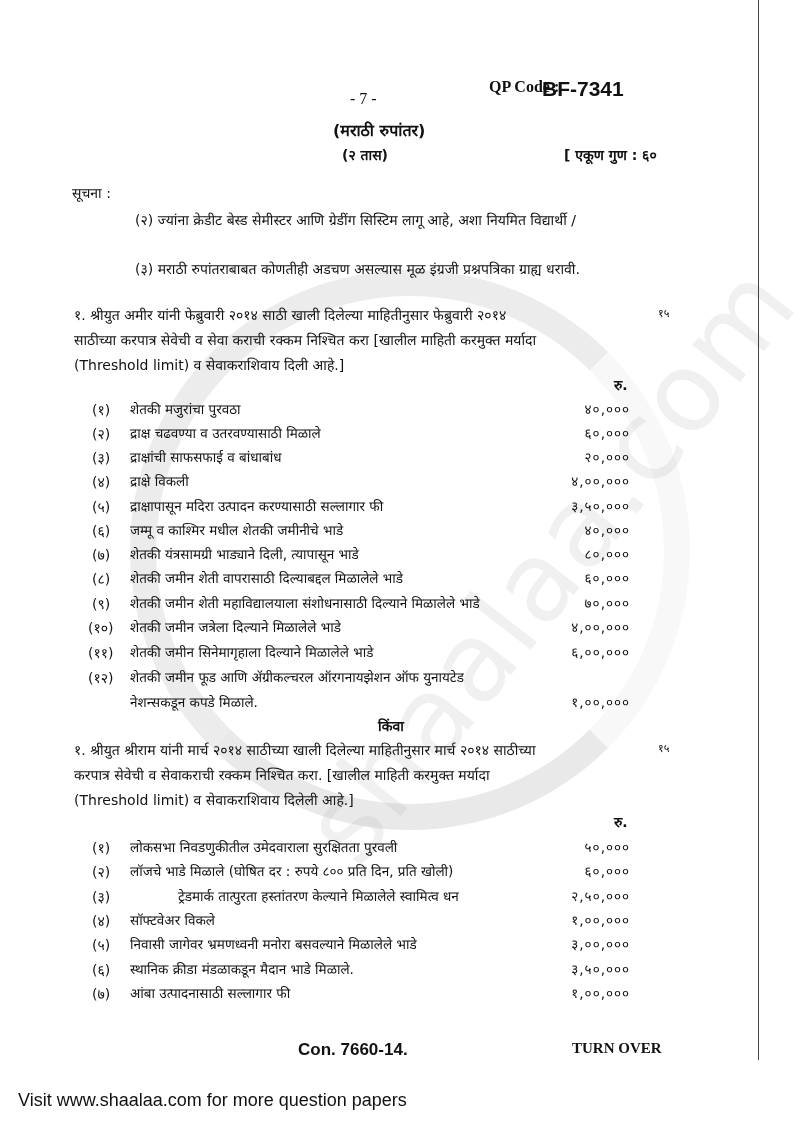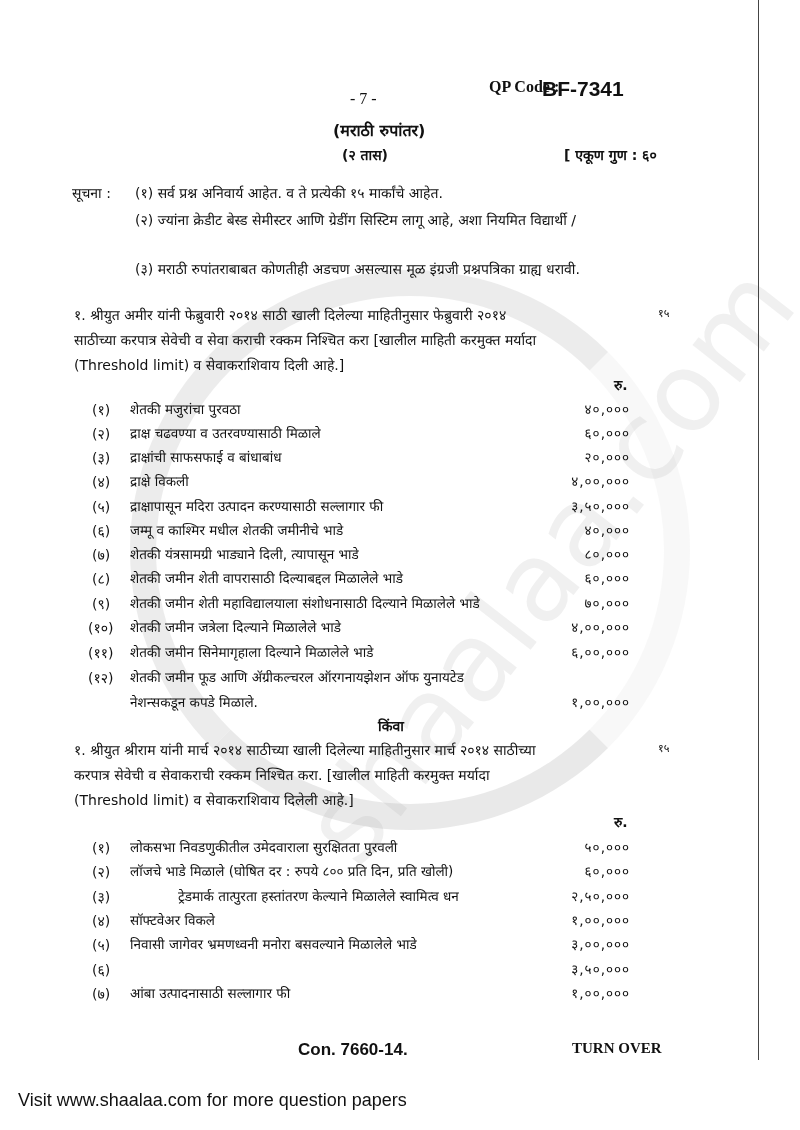--- a/index.html
+++ b/index.html
@@ -37,21 +37,20 @@
   <div class="edge-line"></div>
 
   <div class="abs page-num">- 7 -</div>
   <div class="abs qp-label">QP Code :</div>
   <div class="abs qp-code">BF-7341</div>
   <div class="abs mr-title">(मराठी रुपांतर)</div>
   <div class="abs duration">(२ तास)</div>
   <div class="abs total-marks">[ एकूण गुण : ६०</div>
 
   <div class="abs instr-label">सूचना :</div>
-  <div class="abs instr" style="left:135px;top:183px;">(१) सर्व प्रश्न अनिवार्य आहेत. व ते प्रत्येकी १५ मार्कांचे आहेत.</div>
   <div class="abs instr" style="left:135px;top:210px;">(२) ज्यांना क्रेडीट बेस्ड सेमीस्टर आणि ग्रेडींग सिस्टिम लागू आहे, अशा नियमित विद्यार्थी /</div>
   <div class="abs instr" style="left:135px;top:259px;">(३) मराठी रुपांतराबाबत कोणतीही अडचण असल्यास मूळ इंग्रजी प्रश्नपत्रिका ग्राह्य धरावी.</div>
 
   <div class="abs q-text" style="left:74px;top:305px;">१. श्रीयुत अमीर यांनी फेब्रुवारी २०१४ साठी खाली दिलेल्या माहितीनुसार फेब्रुवारी २०१४</div>
   <div class="abs q-marks" style="left:658px;top:305px;">१५</div>
   <div class="abs q-text" style="left:74px;top:330px;">साठीच्या करपात्र सेवेची व सेवा कराची रक्कम निश्चित करा [खालील माहिती करमुक्त मर्यादा</div>
   <div class="abs q-text" style="left:74px;top:355px;">(Threshold limit) व सेवाकराशिवाय दिली आहे.]</div>
   <div class="abs rs" style="left:614px;top:375px;">रु.</div>
 
   <div class="abs item-no" style="left:92px;top:400px;">(१)</div>
@@ -125,20 +124,21 @@
 
   <div class="abs item-no" style="left:92px;top:911px;">(४)</div>
   <div class="abs item-text" style="left:130px;top:911px;">सॉफ्टवेअर विकले</div>
   <div class="abs item-amt" style="left:520px;top:911px;">१,००,०००</div>
 
   <div class="abs item-no" style="left:92px;top:935px;">(५)</div>
   <div class="abs item-text" style="left:130px;top:935px;">निवासी जागेवर भ्रमणध्वनी मनोरा बसवल्याने मिळालेले भाडे</div>
   <div class="abs item-amt" style="left:520px;top:935px;">३,००,०००</div>
 
   <div class="abs item-no" style="left:92px;top:960px;">(६)</div>
+  <div class="abs item-text" style="left:130px;top:960px;">स्थानिक क्रीडा मंडळाकडून मैदान भाडे मिळाले.</div>
   <div class="abs item-amt" style="left:520px;top:960px;">३,५०,०००</div>
 
   <div class="abs item-no" style="left:92px;top:984px;">(७)</div>
   <div class="abs item-text" style="left:130px;top:984px;">आंबा उत्पादनासाठी सल्लागार फी</div>
   <div class="abs item-amt" style="left:520px;top:984px;">१,००,०००</div>
 
   <div class="abs con">Con. 7660-14.</div>
   <div class="abs turn-over">TURN OVER</div>
   <div class="abs footer">Visit www.shaalaa.com for more question papers</div>
 </div>

